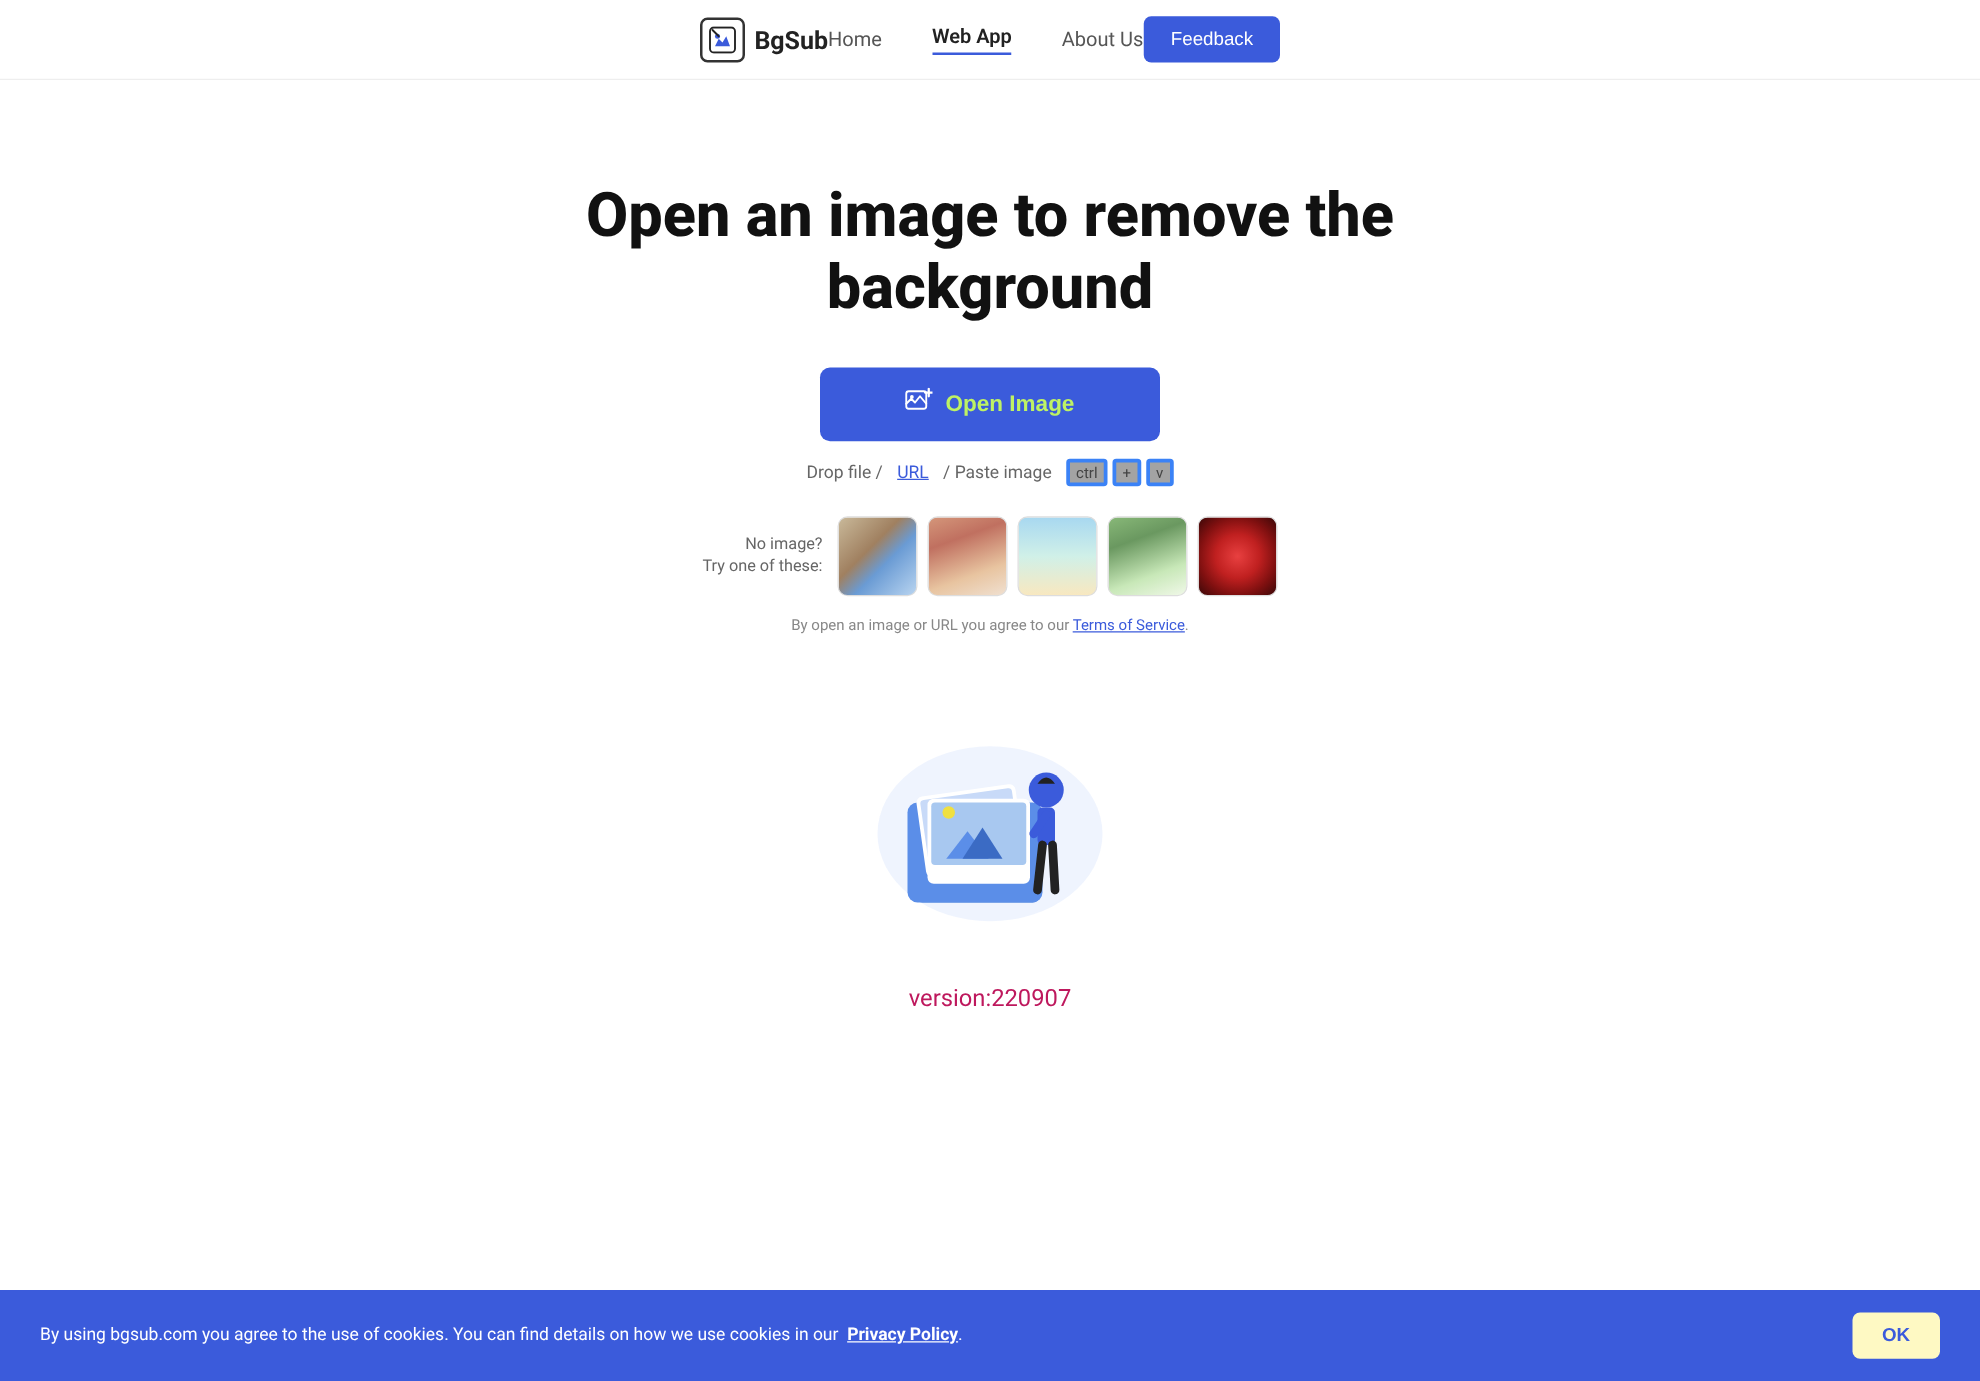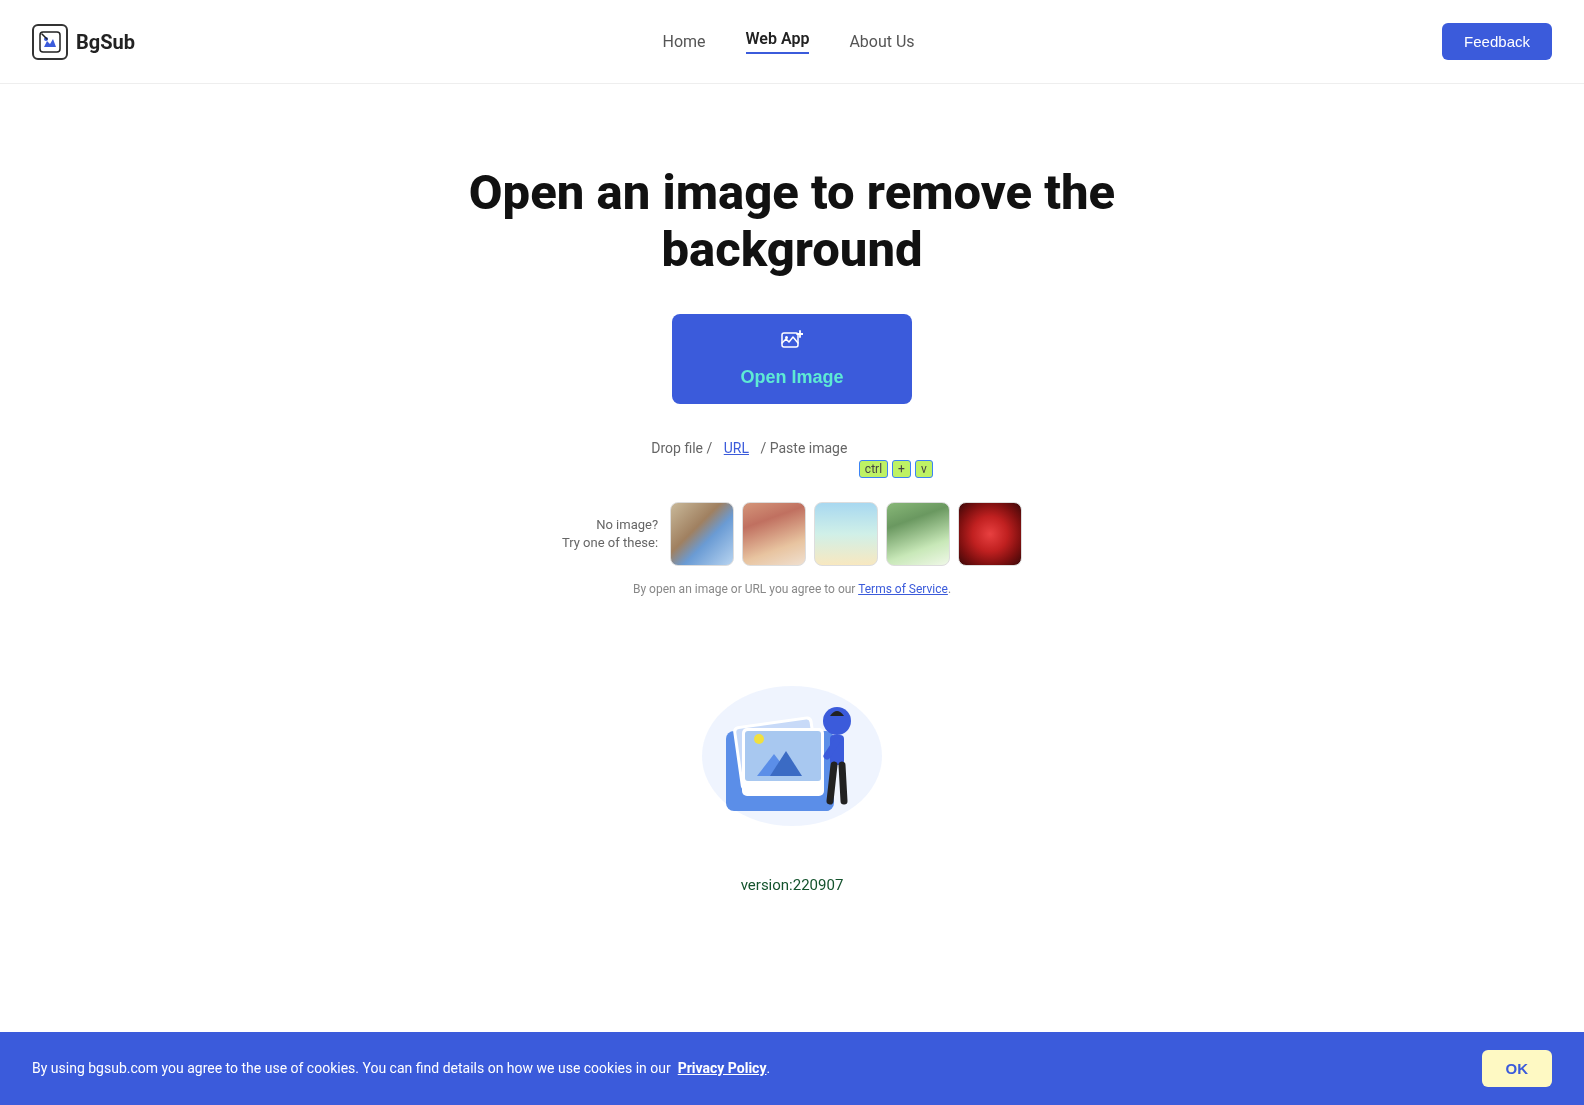--- a/index.html
+++ b/index.html
@@ -1,21 +1,21 @@
 <!DOCTYPE html>
 <html><head>
   <meta charset="utf-8">
   <style>
     * { margin: 0; padding: 0; box-sizing: border-box; }
     body { font-family: -apple-system, BlinkMacSystemFont, 'Segoe UI', Roboto, sans-serif; background: #fff; color: #333; min-height: 1105px; }
 
     
     nav {
-      display: flex; align-items: center; justify-content: space-between;
-      padding: 0 32px; height: 84px; border-bottom: 1px solid #eee;
+      display: flex; align-items: center; justify-content: center;
+      padding: 0 32px; height: 64px; border-bottom: 1px solid #eee;
       position: sticky; top: 0; background: #fff; z-index: 100;
     }
     .nav-logo { display: flex; align-items: center; gap: 8px; text-decoration: none; color: #222; font-weight: 700; font-size: 20px; }
     .nav-logo-icon {
       width: 36px; height: 36px; border: 2px solid #333; border-radius: 6px;
       display: flex; align-items: center; justify-content: center;
       background: #fff;
     }
     .nav-links { display: flex; align-items: center; gap: 40px; }
     .nav-link { text-decoration: none; color: #555; font-size: 16px; }
@@ -28,31 +28,31 @@
     
     main {
       display: flex; flex-direction: column; align-items: center;
       padding: 80px 20px 40px;
     }
     .hero-title {
       font-size: 49px; font-weight: 800; color: #111; text-align: center;
       margin-bottom: 36px; max-width: 800px;
     }
     .open-image-btn {
-      background: #3b5bdb; color: #5eead4; border: none; border-radius: 8px;
+      background: #3b5bdb; color: #bef264; border: none; border-radius: 8px;
       padding: 16px 68px; font-size: 18px; font-weight: 600; cursor: pointer;
-      display: flex; align-items: center; gap: 10px; margin-bottom: 14px; flex-direction: column;
+      display: flex; align-items: center; gap: 10px; margin-bottom: 14px;
     }
     .drop-hint {
       font-size: 14px; color: #666; margin-bottom: 24px; display: flex; align-items: center; gap: 4px;
     }
     .kbd {
       display: inline-flex; align-items: center; gap: 2px;
-      border: 1px solid #3b82f6; border-radius: 3px; padding: 1px 5px;
-      font-size: 12px; background: #bef264; color: #444; margin-top: 42px;
+      border: 3px solid #3b82f6; border-radius: 3px; padding: 1px 5px;
+      font-size: 12px; background: #a3a3a3; color: #444;
     }
     .url-link { color: #3b5bdb; text-decoration: underline; cursor: pointer; }
 
     .sample-section { display: flex; align-items: center; gap: 12px; margin-bottom: 16px; }
     .sample-label { font-size: 13px; color: #666; text-align: right; line-height: 1.4; }
     .sample-images { display: flex; gap: 8px; }
     .sample-thumb {
       width: 64px; height: 64px; border-radius: 8px; cursor: pointer;
       overflow: hidden; border: 1px solid #ddd;
     }
@@ -63,21 +63,21 @@
     .thumb-3 { background: linear-gradient(180deg, #a8d8f0 0%, #d0f0e8 50%, #f8e8c0 100%); }
     .thumb-4 { background: linear-gradient(160deg, #88b878 0%, #6a9860 30%, #c8e8b8 70%, #f0f8e8 100%); }
     .thumb-5 { background: radial-gradient(ellipse at center, #e84040 0%, #c02020 40%, #801010 70%, #3a0808 100%); }
 
     .tos-text { font-size: 12px; color: #888; margin-bottom: 40px; }
     .tos-link { color: #3b5bdb; text-decoration: underline; }
 
     
     .illustration { width: 220px; height: 200px; margin-bottom: 40px; }
 
-    .version-text { font-size: 15px; color: #14532d; }
+    .version-text { font-size: 19px; color: #be185d; }
 
     
     .cookie-banner {
       position: fixed; bottom: 0; left: 0; right: 0;
       background: #3b5bdb; color: #fff;
       display: flex; align-items: center; justify-content: space-between;
       padding: 18px 32px; gap: 20px; z-index: 200;
     }
     .cookie-text { font-size: 14px; line-height: 1.5; flex: 1; }
     .cookie-link { color: #fff; font-weight: 700; text-decoration: underline; }

